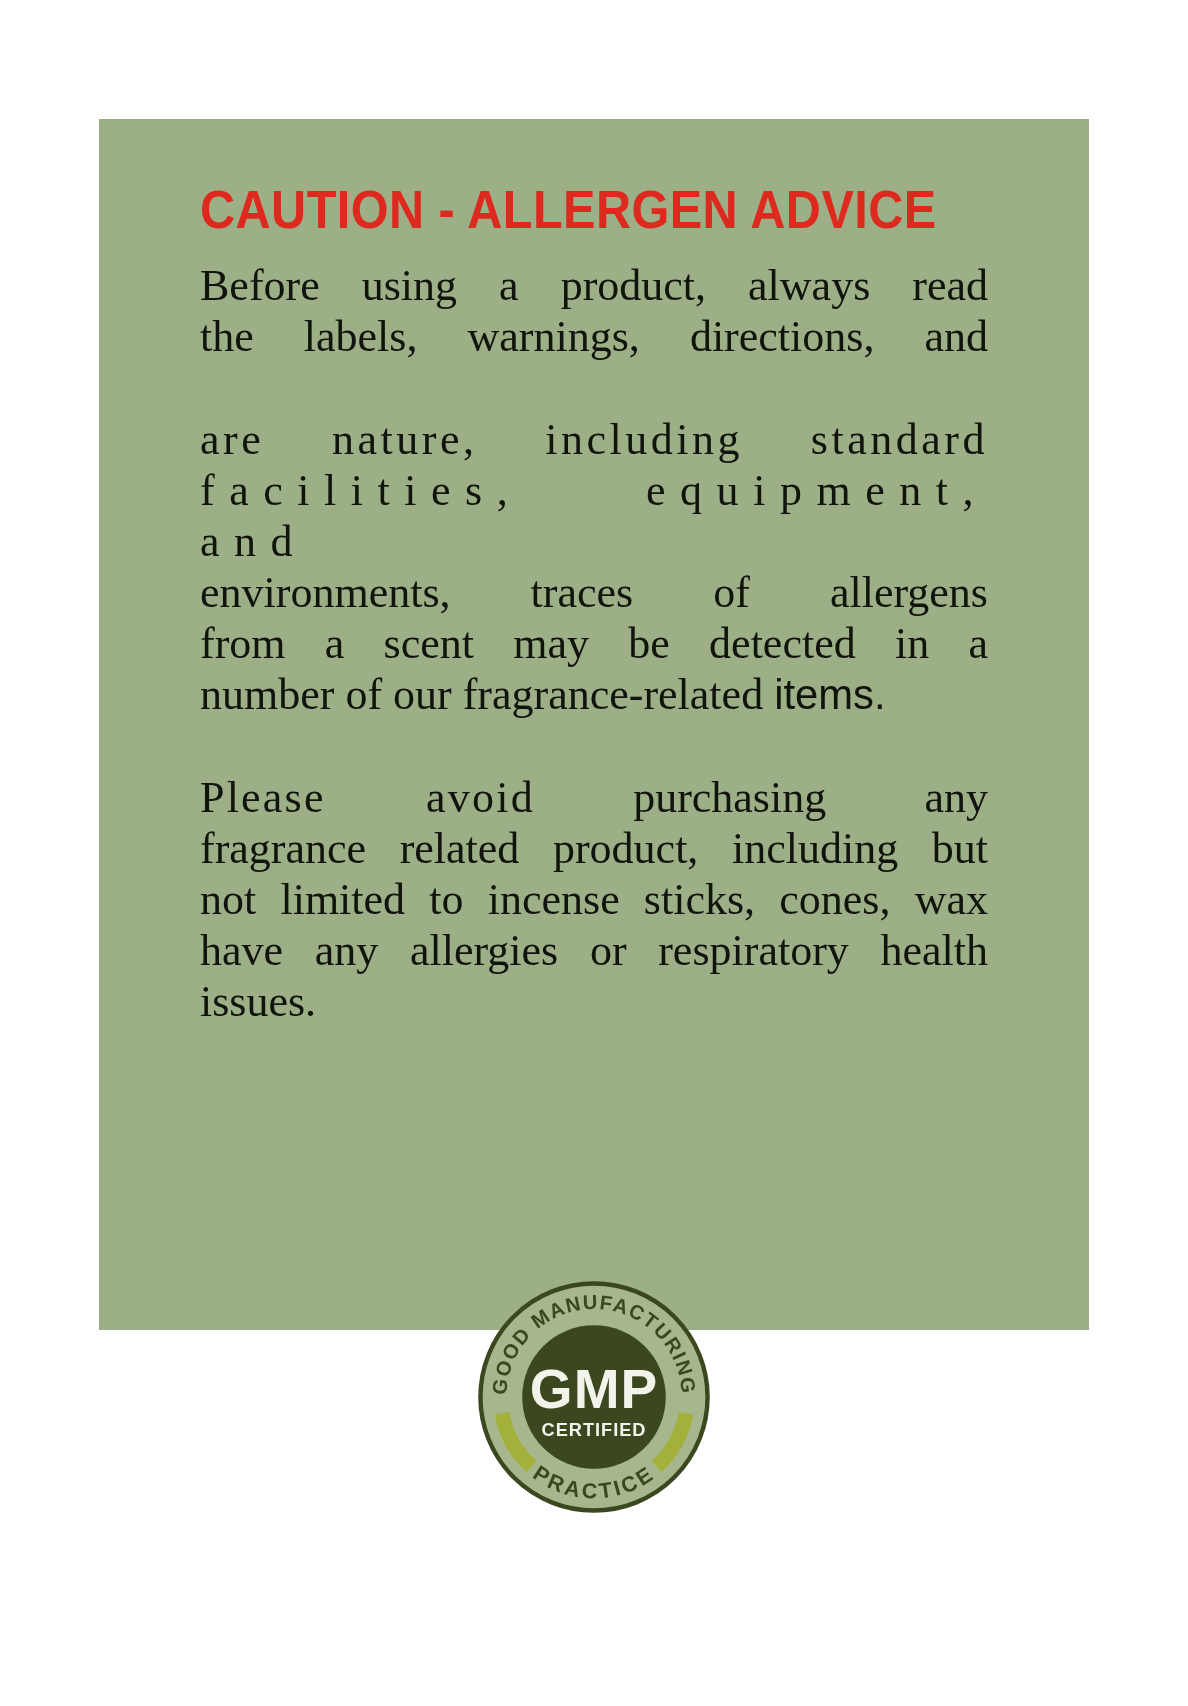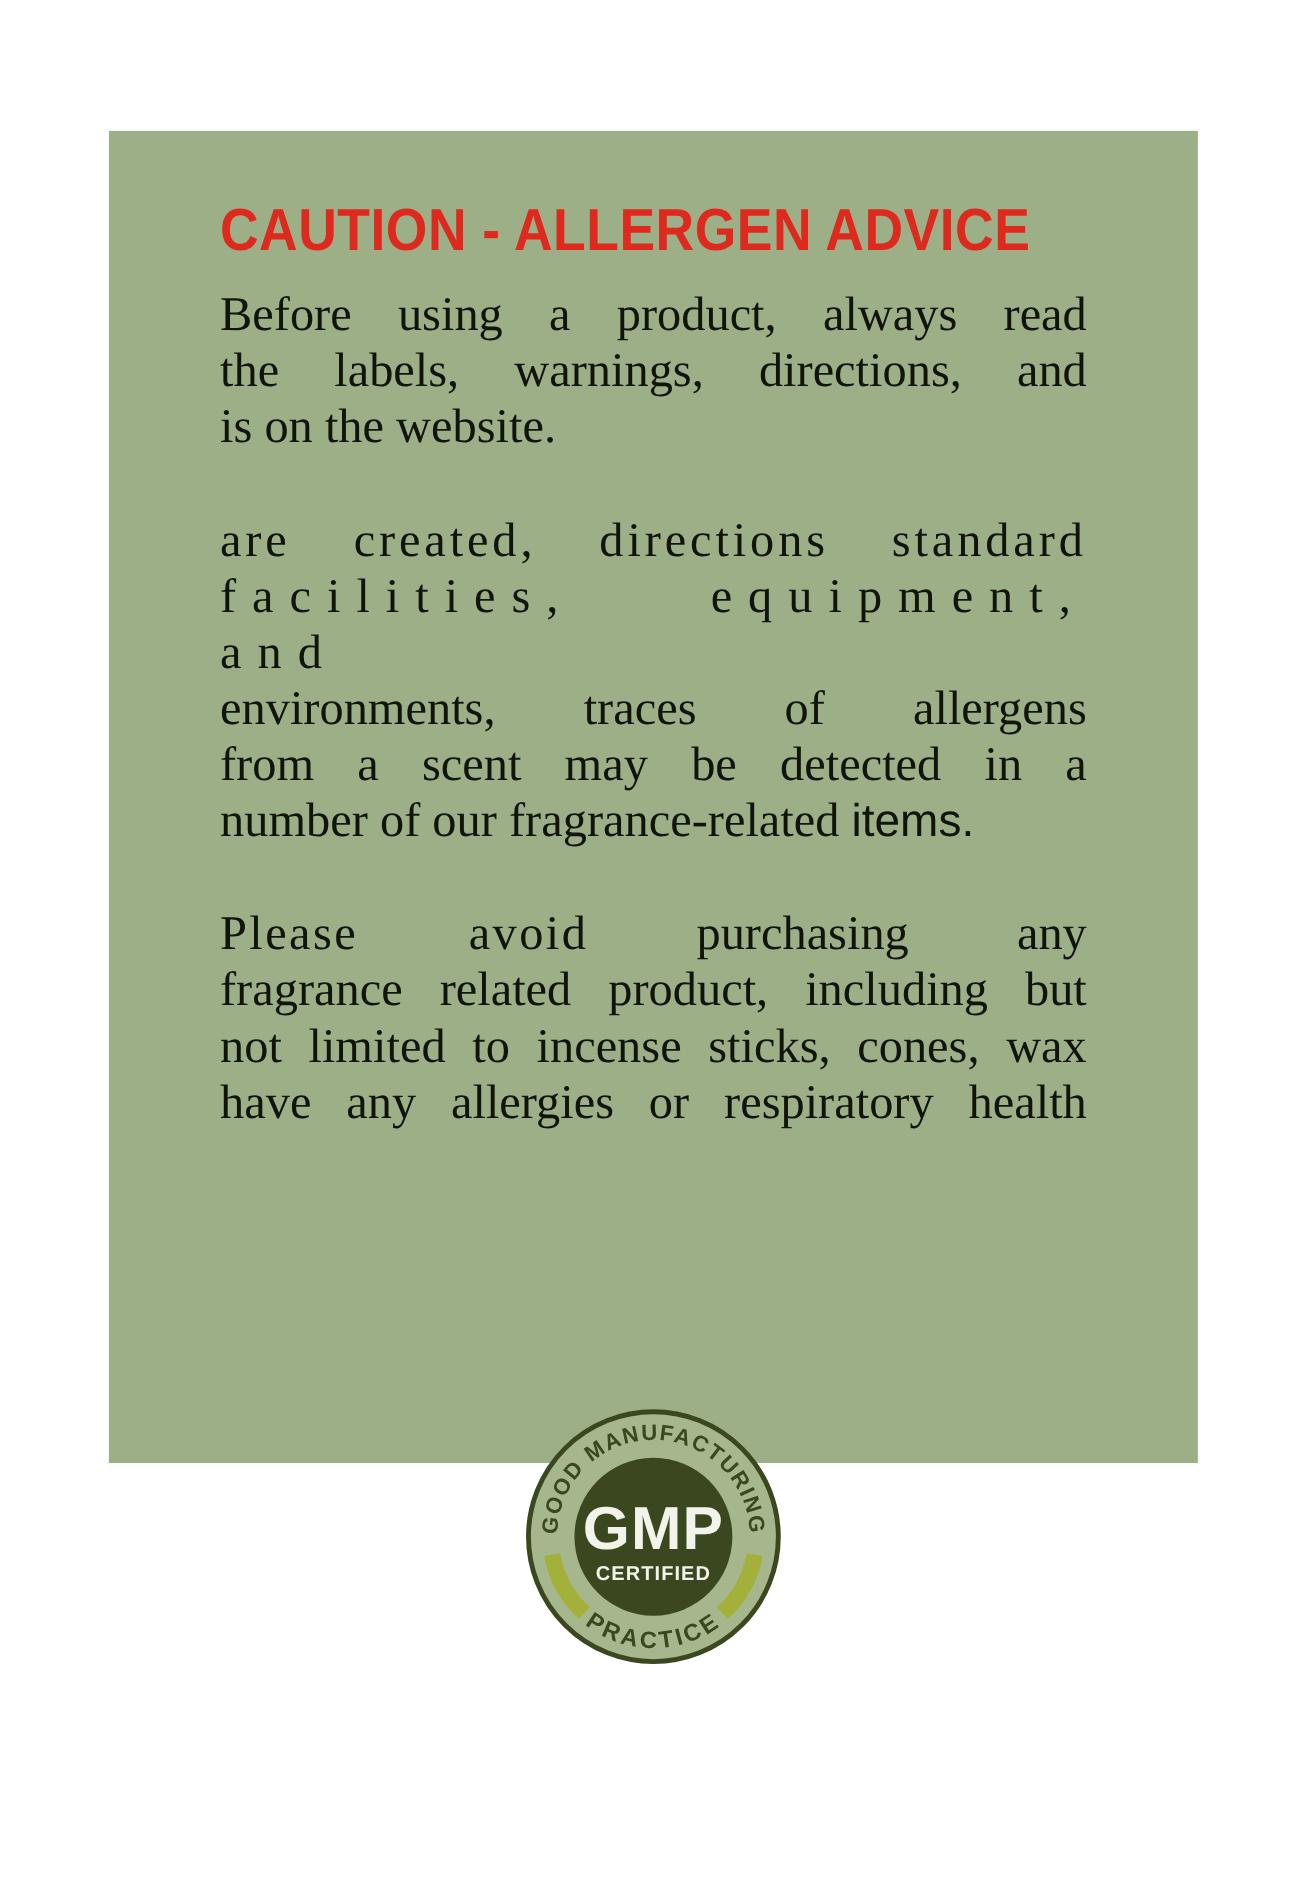--- a/index.html
+++ b/index.html
@@ -58,36 +58,36 @@
 <div class="page">
   <div class="card">
 
     <h1 class="heading">CAUTION - ALLERGEN ADVICE</h1>
 
     <div class="body-text">
 
       <p class="para">
         <span class="ln"><span class="b">Before using a product,</span> <span>always read</span></span>
         <span class="ln">the labels, warnings, directions, and</span>
-        <span class="ln-left">is on the website.</span>
       </p>
 
       <p class="para">
-        <span class="ln ls1">are created, directions standard</span>
+        <span class="ln ls1">are nature, including standard</span>
         <span class="ln ls2">facilities, equipment, and</span>
         <span class="ln"><span>environments,</span> <span class="b">traces of allergens</span></span>
         <span class="ln">from a scent may be detected in a</span>
         <span class="ln-left"><span>number of our fragrance-related</span> <span class="sans">items.</span></span>
       </p>
 
       <p class="para">
         <span class="ln"><span class="b lsb">Please avoid</span> <span>purchasing any</span></span>
         <span class="ln">fragrance related product, including but</span>
         <span class="ln">not limited to incense sticks, cones, wax</span>
         <span class="ln">have any allergies or respiratory health</span>
+        <span class="ln-left">issues.</span>
       </p>
 
     </div>
 
     <svg class="badge" viewBox="0 0 240 240" xmlns="http://www.w3.org/2000/svg">
       <defs>
         <path id="arcTop" d="M 31.3 112.2 A 89 89 0 0 1 208.7 112.2" fill="none"></path>
         <path id="arcBottom" d="M 30.8 171.5 A 103 103 0 0 0 209.2 171.5" fill="none"></path>
       </defs>
 

